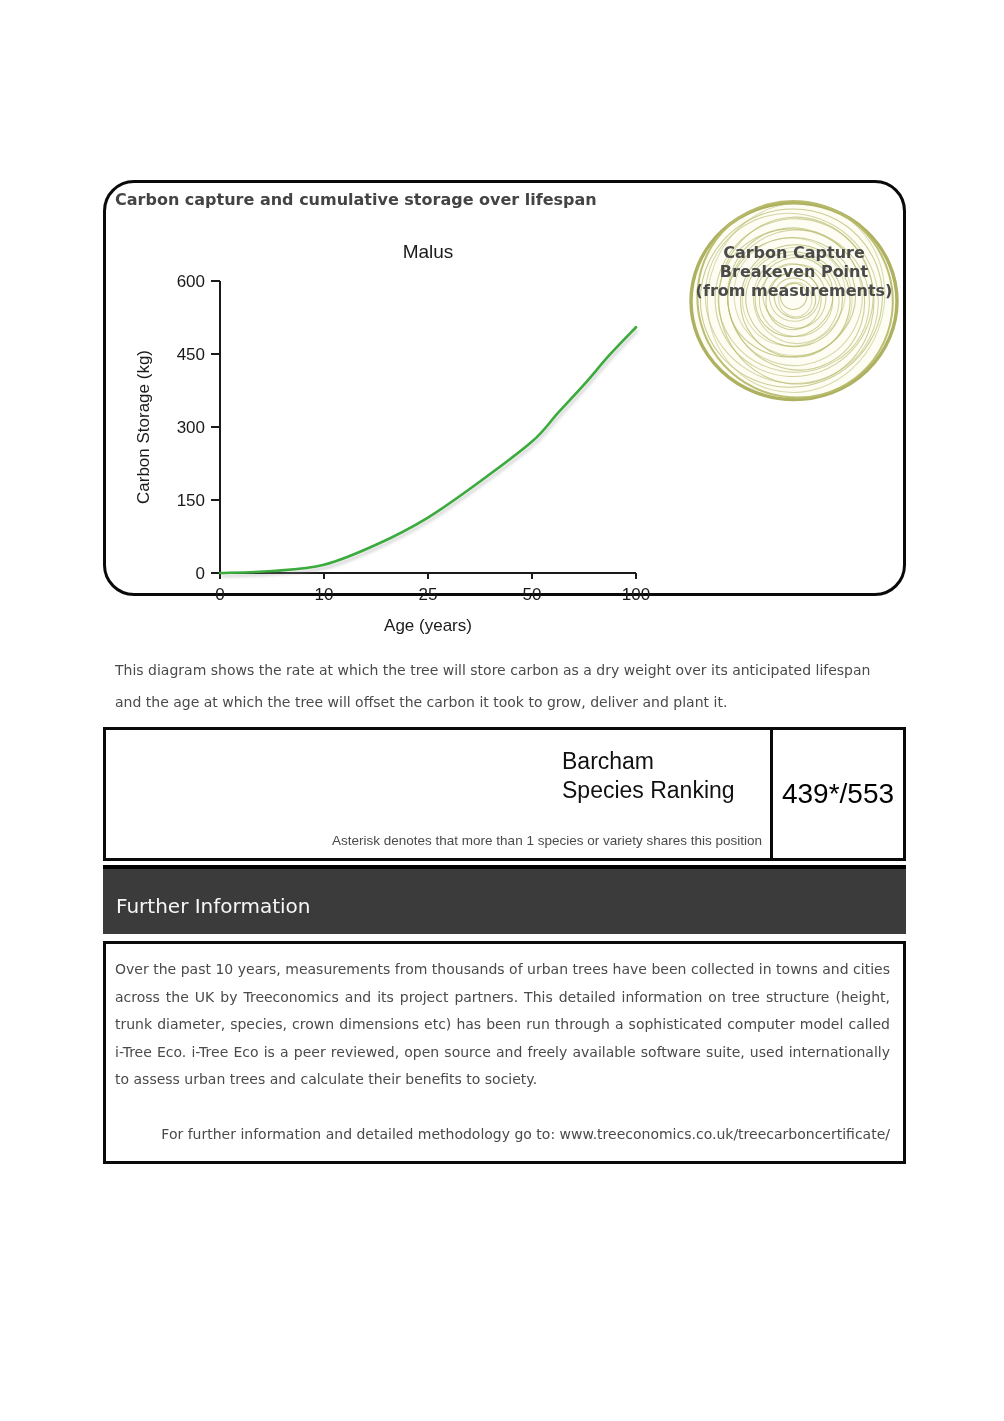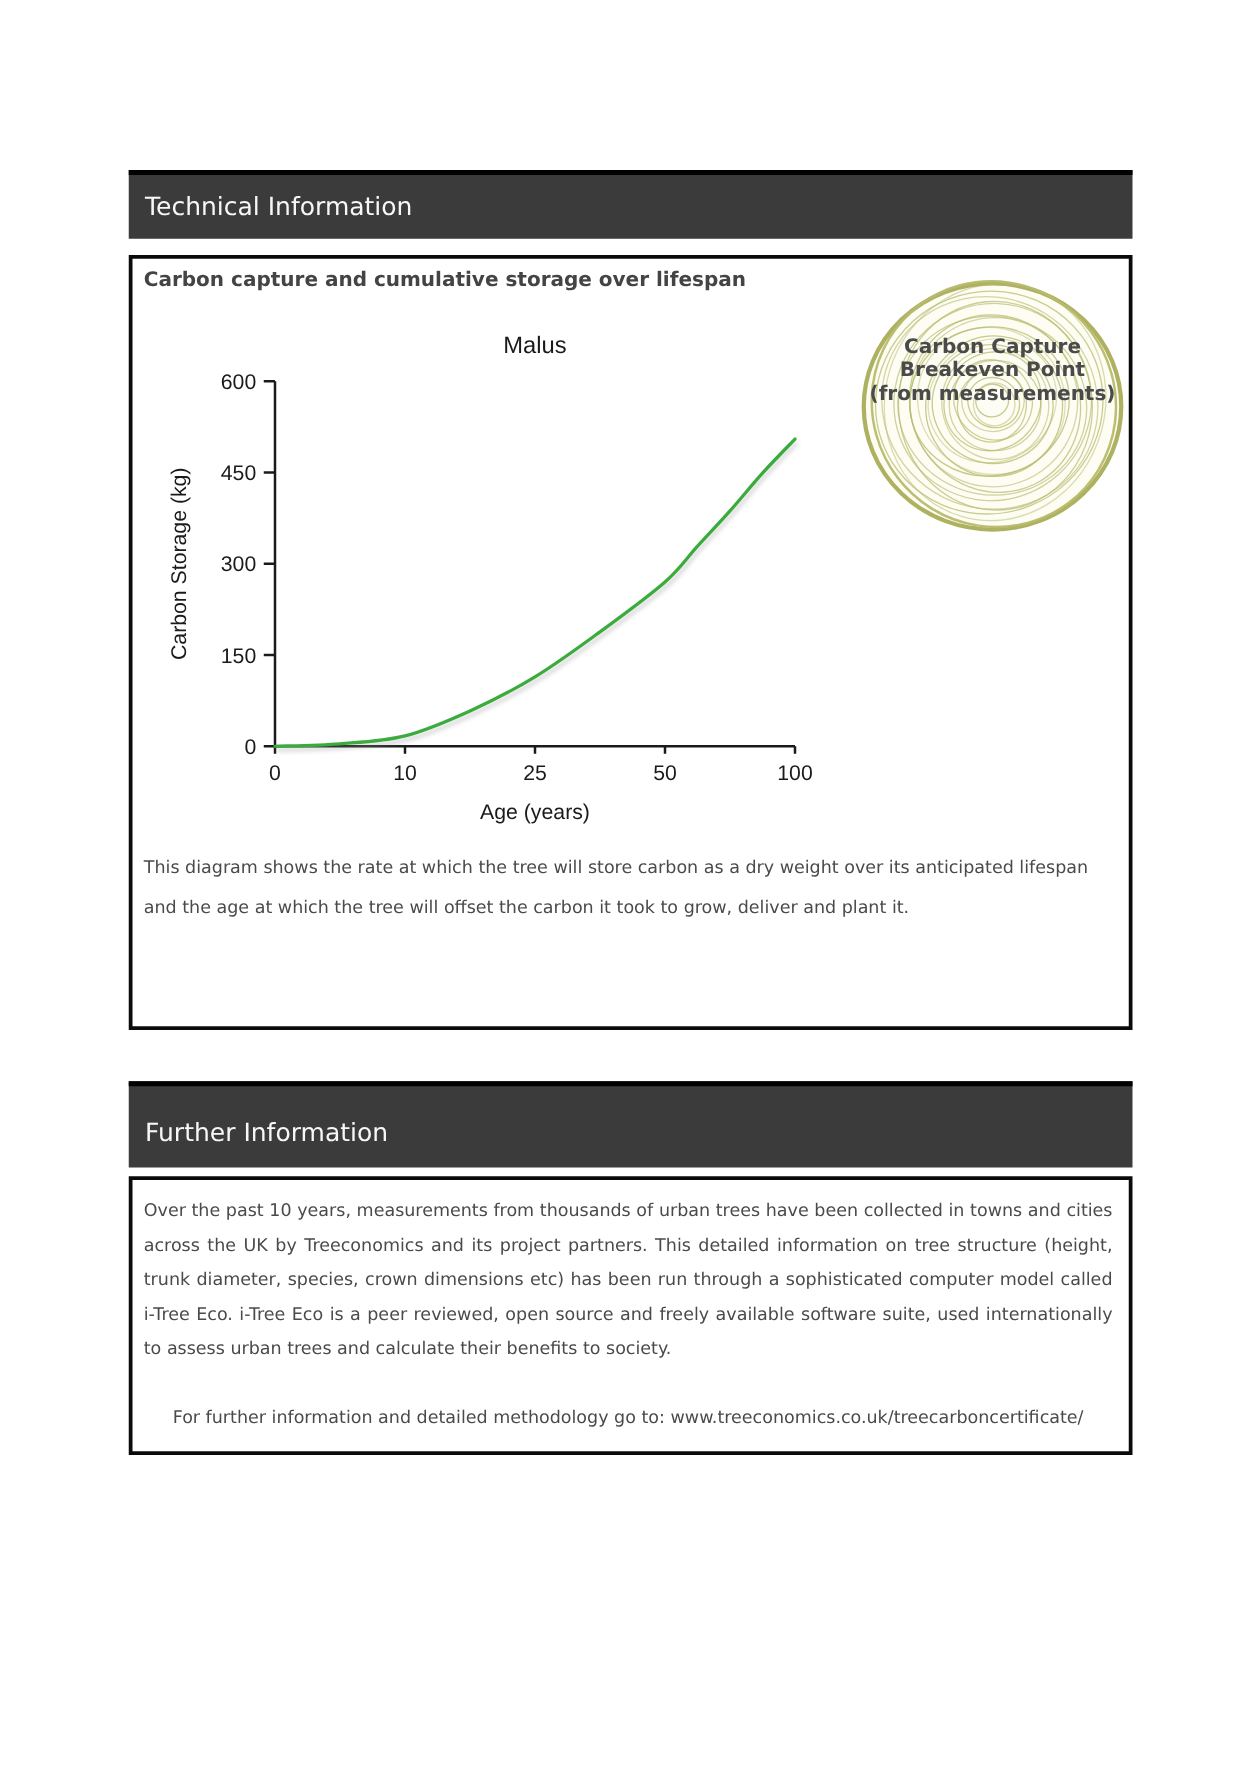--- a/index.html
+++ b/index.html
@@ -4,21 +4,21 @@
 <style>
   html,body{margin:0;padding:0;background:#fff;}
   #doc{position:relative;width:1004px;height:1421px;background:#ffffff;overflow:hidden;
        font-family:"DejaVu Sans",sans-serif;}
   .band{position:absolute;left:103px;width:803px;background:#3b3b3b;border-top:4px solid #000;
         box-sizing:border-box;color:#f7f7f7;font-size:20px;}
   .band1{top:136px;height:55px;line-height:50px;padding-left:13px;}
   .band2{top:865px;height:69px;padding:25px 0 0 13px;}
   .whitebox{position:absolute;left:103px;width:803px;background:#ffffff;border:3px solid #0a0a0a;
             box-sizing:border-box;}
-  #box-chart{top:204px;height:620px;}
+  #box-chart{top:180px;height:416px;border-radius:31px;}
   #chart-heading{position:absolute;left:9px;top:7px;font-size:16px;font-weight:bold;color:#444444;}
   #chart-svg{position:absolute;left:0;top:0;}
   #chart-desc{position:absolute;left:9px;top:471px;width:786px;font-size:14px;line-height:32px;color:#4a4a4a;}
   
   #stamp{position:absolute;left:582px;top:10px;width:212px;height:212px;}
   #ring-svg{position:absolute;left:0;top:0;}
   #stamp-text{position:absolute;left:0;top:50px;width:212px;text-align:center;color:#4a4a4a;}
   .stamp-line{font-size:16px;font-weight:bold;line-height:19px;}
   #stamp-value{margin-top:14px;font-family:"Liberation Sans",sans-serif;font-weight:normal;
                font-size:40px;color:#555555;letter-spacing:1px;}
@@ -27,31 +27,28 @@
   #rank-left{flex:0 0 667px;position:relative;border-right:3px solid #0a0a0a;box-sizing:border-box;}
   #rank-label{position:absolute;left:456px;top:17px;font-family:"Liberation Sans",sans-serif;
               font-size:23px;line-height:29px;color:#111111;}
   #rank-footnote{position:absolute;right:8px;bottom:10px;font-family:"Liberation Sans",sans-serif;
                  font-size:13.5px;color:#4a4a4a;}
   #rank-right{flex:1;display:flex;align-items:center;justify-content:center;
               font-family:"Liberation Sans",sans-serif;font-size:28px;color:#000;}
   
   #box-further{top:941px;height:223px;padding:12px 13px 0 9px;font-size:14px;line-height:27.5px;color:#4a4a4a;}
   #further-paragraph{text-align:justify;}
-  #further-link{margin-top:27px;text-align:center;}
+  #further-link{margin-top:27px;text-align:right;}
   svg text{font-family:"Liberation Sans",sans-serif;fill:#1a1a1a;}
 </style>
 </head>
 <body>
 
 <div id="doc">
 
-  <div class="band band1">
-    <span>Technical Information</span>
-  </div>
 
   <div class="whitebox" id="box-chart">
     <div id="chart-heading">Carbon capture and cumulative storage over lifespan</div>
     <svg id="chart-svg" width="797" height="525" viewBox="0 0 797 525">
       <defs>
           <filter id="blur1" x="-20%" y="-20%" width="140%" height="140%">
         <feGaussianBlur stdDeviation="1.6"></feGaussianBlur>
           </filter>
         </defs>
       <g id="chart-dynamic">
@@ -112,20 +109,32 @@
         </svg>
       <div id="stamp-text">
         <div class="stamp-line">Carbon Capture</div>
         <div class="stamp-line">Breakeven Point</div>
         <div class="stamp-line">(from measurements)</div>
       </div>
     </div>
     <div id="chart-desc">This diagram shows the rate at which the tree will store carbon as a dry weight over its anticipated lifespan and the age at which the tree will offset the carbon it took to grow, deliver and plant it.</div>
   </div>
 
+  <div class="whitebox" id="box-rank">
+    <div id="rank-left">
+      <div id="rank-label">
+        <div>Barcham</div>
+        <div>Species Ranking</div>
+      </div>
+      <div id="rank-footnote">Asterisk denotes that more than 1 species or variety shares this position</div>
+    </div>
+    <div id="rank-right">
+      <span>439*/553</span>
+    </div>
+  </div>
 
   <div class="band band2">
     <span>Further Information</span>
   </div>
 
   <div class="whitebox" id="box-further">
     <div id="further-paragraph">Over the past 10 years, measurements from thousands of urban trees have been collected in towns and cities across the UK by Treeconomics and its project partners. This detailed information on tree structure (height, trunk diameter, species, crown dimensions etc) has been run through a sophisticated computer model called i-Tree Eco. i-Tree Eco is a peer reviewed, open source and freely available software suite, used internationally to assess urban trees and calculate their benefits to society.</div>
     <div id="further-link">For further information and detailed methodology go to: www.treeconomics.co.uk/treecarboncertificate/</div>
   </div>
 

